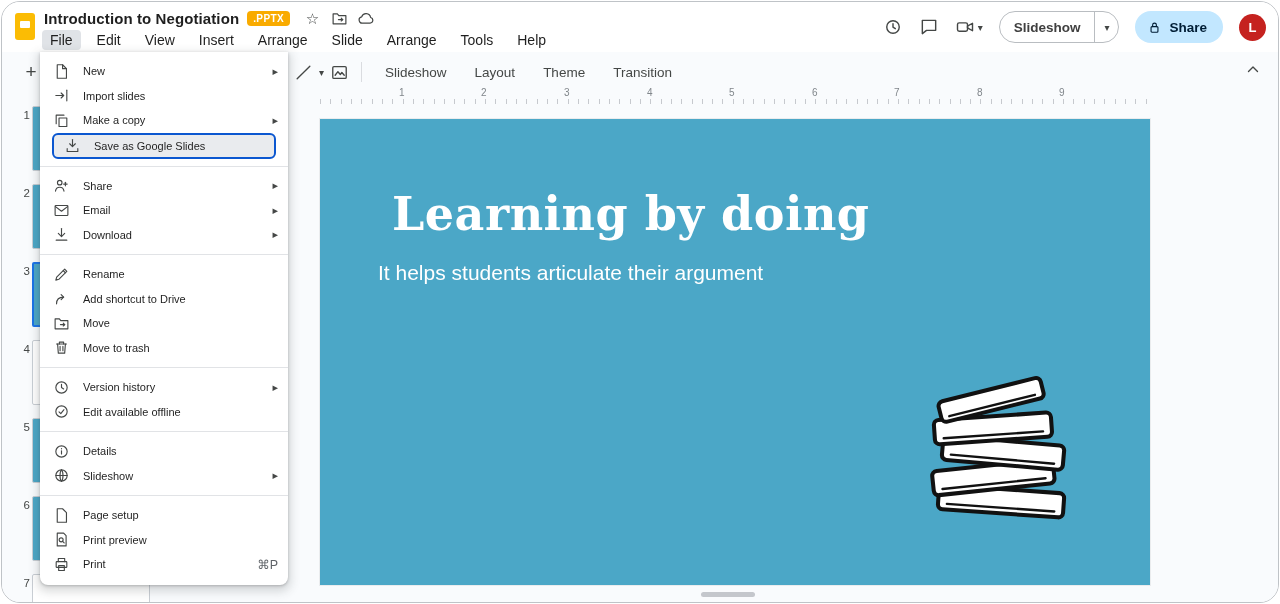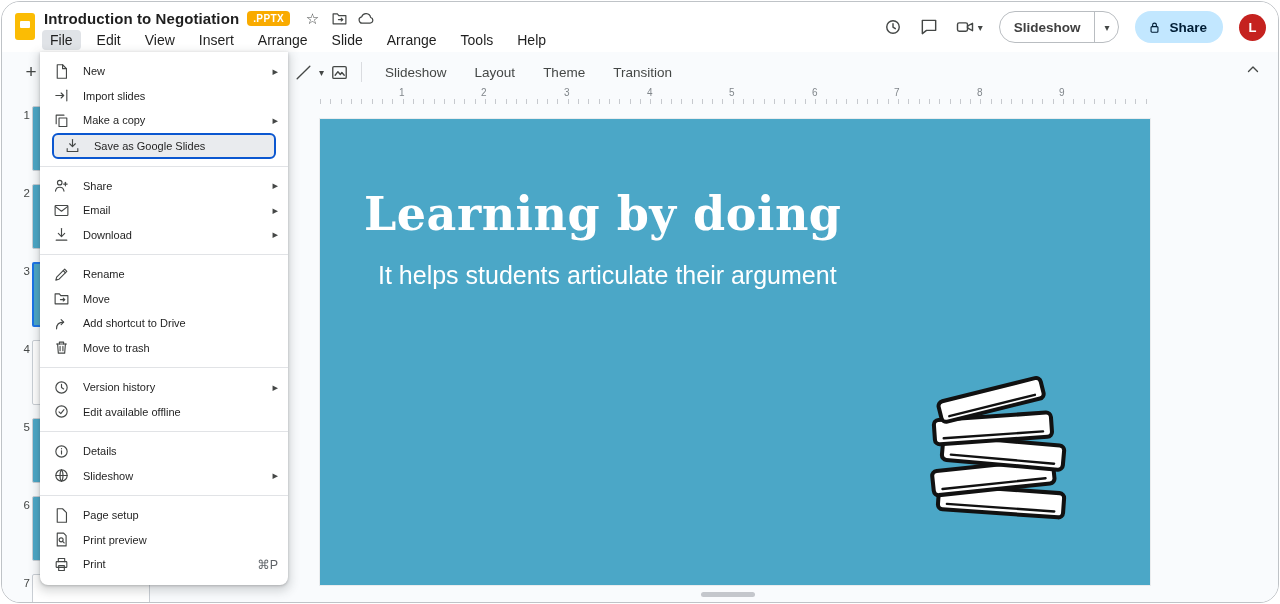--- a/index.html
+++ b/index.html
@@ -62,23 +62,23 @@
   
   .filmstrip-num { position:absolute; left:14px; width:14px; text-align:right; font-size:11.5px; color:#444746; }
   .thumb { position:absolute; left:30px; width:118px; height:65px; background:#4BA7C7;
     border:1px solid #C9CED4; border-radius:2px; }
   .thumb.white { background:#fff; }
   .thumb.selected { border:2px solid #1A73E8; }
 
   
   .slide-canvas { position:absolute; left:318px; top:67px; width:830px; height:466px;
     background:#4BA7C7; box-shadow:0 0 0 1px rgba(0,0,0,0.06); }
-  .slide-title { position:absolute; left:44px; top:68px; color:#fff; font-family:"DejaVu Serif", serif;
+  .slide-title { position:absolute; left:72px; top:68px; color:#fff; font-family:"DejaVu Serif", serif;
     font-weight:bold; font-size:46px; letter-spacing:.5px; }
-  .slide-body { position:absolute; left:58px; top:142px; color:#fff; font-size:25px; }
+  .slide-body { position:absolute; left:58px; top:142px; color:#fff; font-size:21px; }
   .books-art { position:absolute; right:62px; bottom:58px; }
 
   .hscrollbar { position:absolute; left:699px; bottom:5px; width:54px; height:5px; background:#C4C7CC; border-radius:3px; }
 
   
   .file-menu { position:absolute; left:38px; top:50px; width:248px; background:#fff; z-index:60;
     border-radius:0 0 8px 8px; box-shadow:0 1px 3px rgba(60,64,67,.3), 0 4px 10px 3px rgba(60,64,67,.18);
     padding:5px 0 6px 0; }
   .menu-section { padding:2px 0; }
   .menu-divider { height:1px; background:#E1E3E6; margin:5px 0; }
@@ -317,32 +317,32 @@
     <div class="menu-section">
       <div class="mi">
         <span class="mi-ic"><svg viewBox="0 0 24 24">
               <path d="M4 20l1.2-4.2L16.5 4.5l3 3L8.2 18.8 4 20z"></path>
               <path d="M14.5 6.5l3 3"></path>
             </svg></span>
         <span class="mi-label">Rename</span>
       </div>
       <div class="mi">
         <span class="mi-ic"><svg viewBox="0 0 24 24">
+              <path d="M5 19.5c0-6 3.5-9.5 10-9.5"></path>
+              <path d="M11.5 6.5L15 10l-3.5 3.5"></path>
+            </svg></span>
+        <span class="mi-label">Add shortcut to Drive</span>
+      </div>
+      <div class="mi">
+        <span class="mi-ic"><svg viewBox="0 0 24 24">
               <path d="M3 5.5h6l2 2.5h10v11.5H3z"></path>
               <path d="M10.5 13.5h6"></path>
               <path d="M14.5 11.5l2 2-2 2"></path>
             </svg></span>
         <span class="mi-label">Move</span>
-      </div>
-      <div class="mi">
-        <span class="mi-ic"><svg viewBox="0 0 24 24">
-              <path d="M5 19.5c0-6 3.5-9.5 10-9.5"></path>
-              <path d="M11.5 6.5L15 10l-3.5 3.5"></path>
-            </svg></span>
-        <span class="mi-label">Add shortcut to Drive</span>
       </div>
       <div class="mi">
         <span class="mi-ic"><svg viewBox="0 0 24 24">
               <path d="M5 7h14"></path>
               <path d="M9 7V4.5h6V7"></path>
               <path d="M6.5 7l1 13h9l1-13"></path>
               <path d="M10 10.5v6M14 10.5v6"></path>
             </svg></span>
         <span class="mi-label">Move to trash</span>
       </div>

